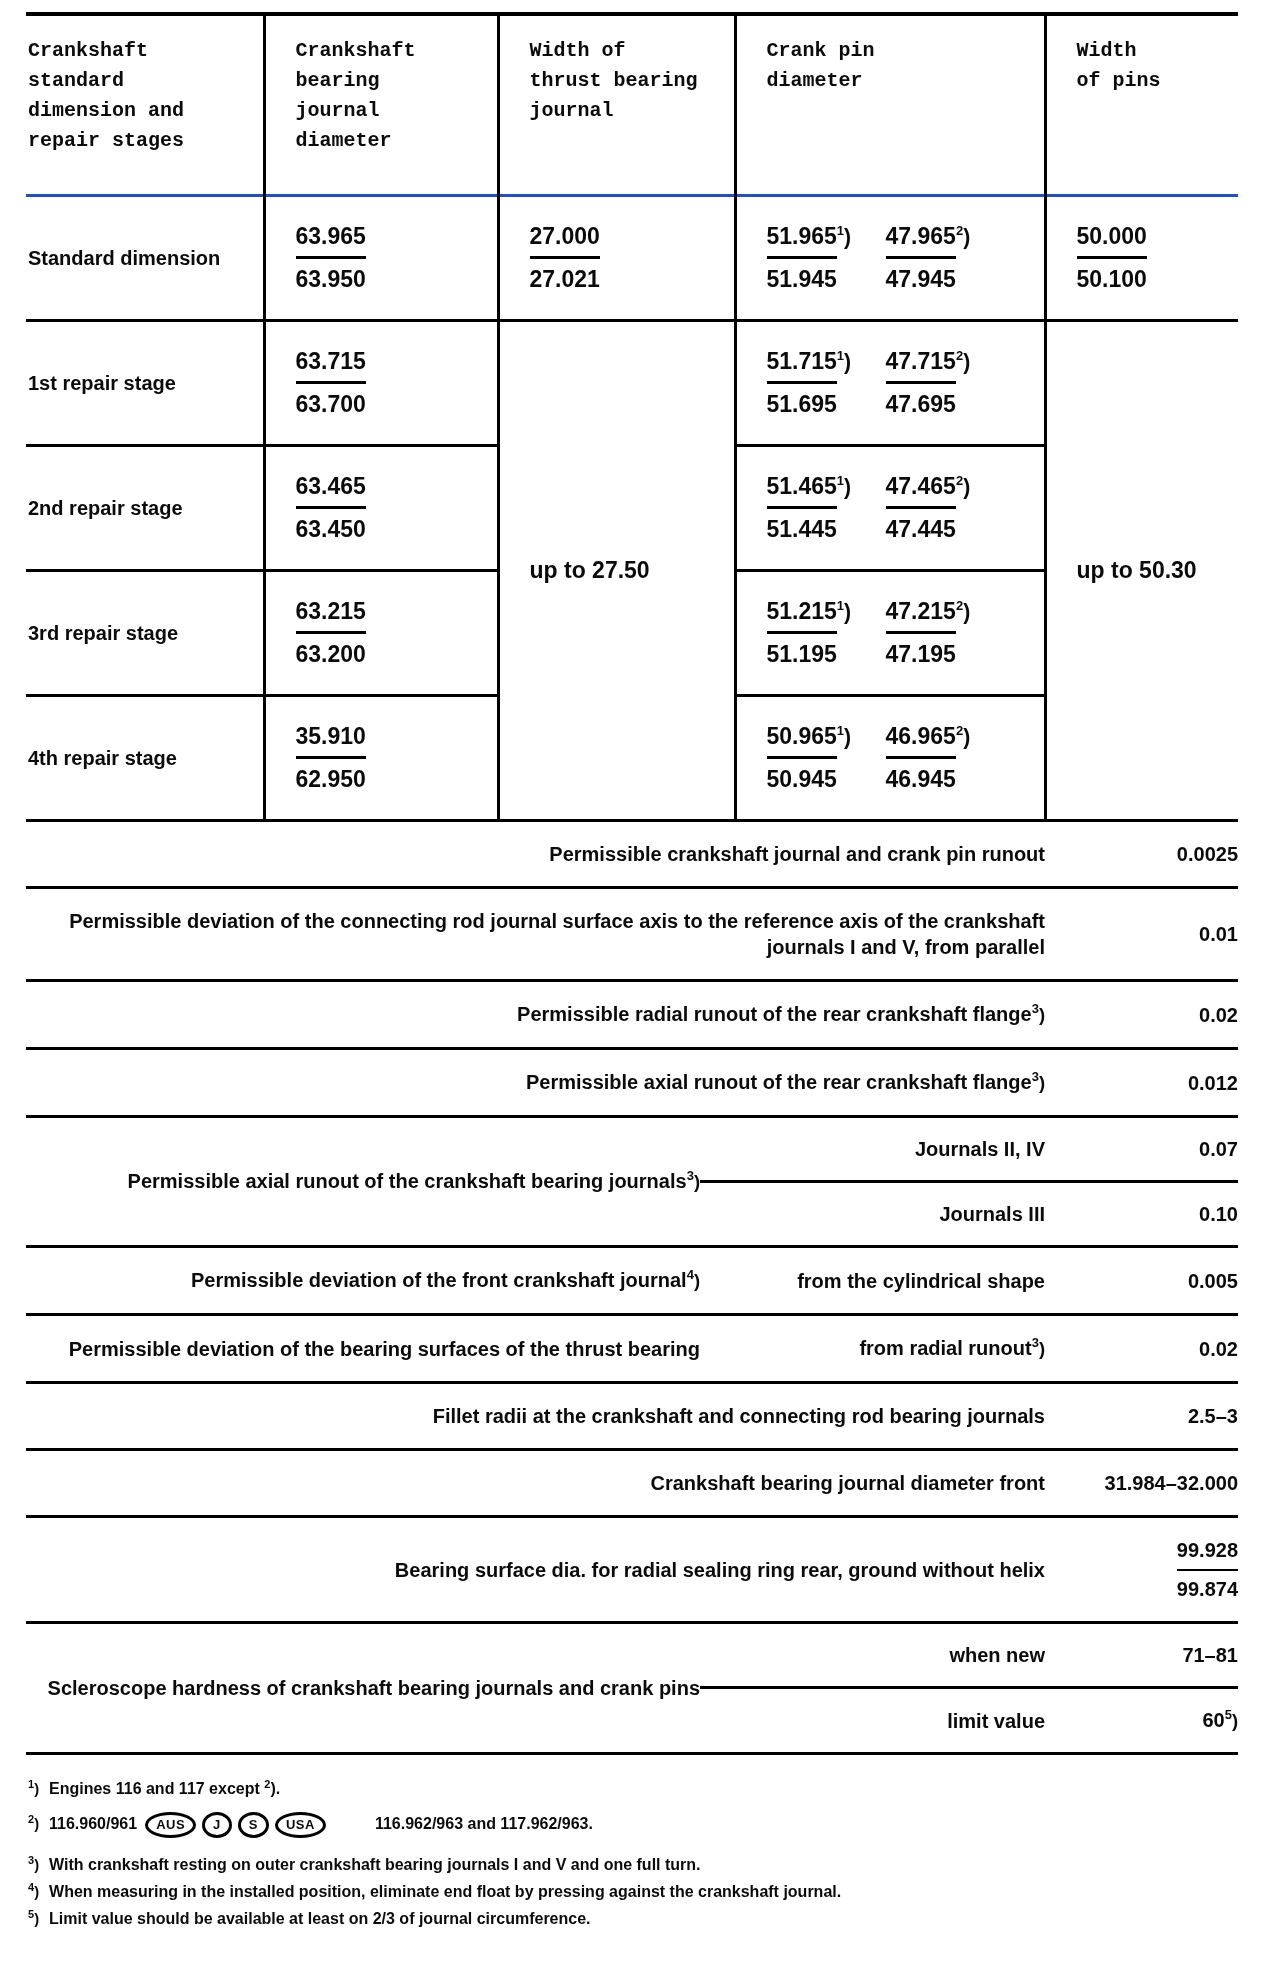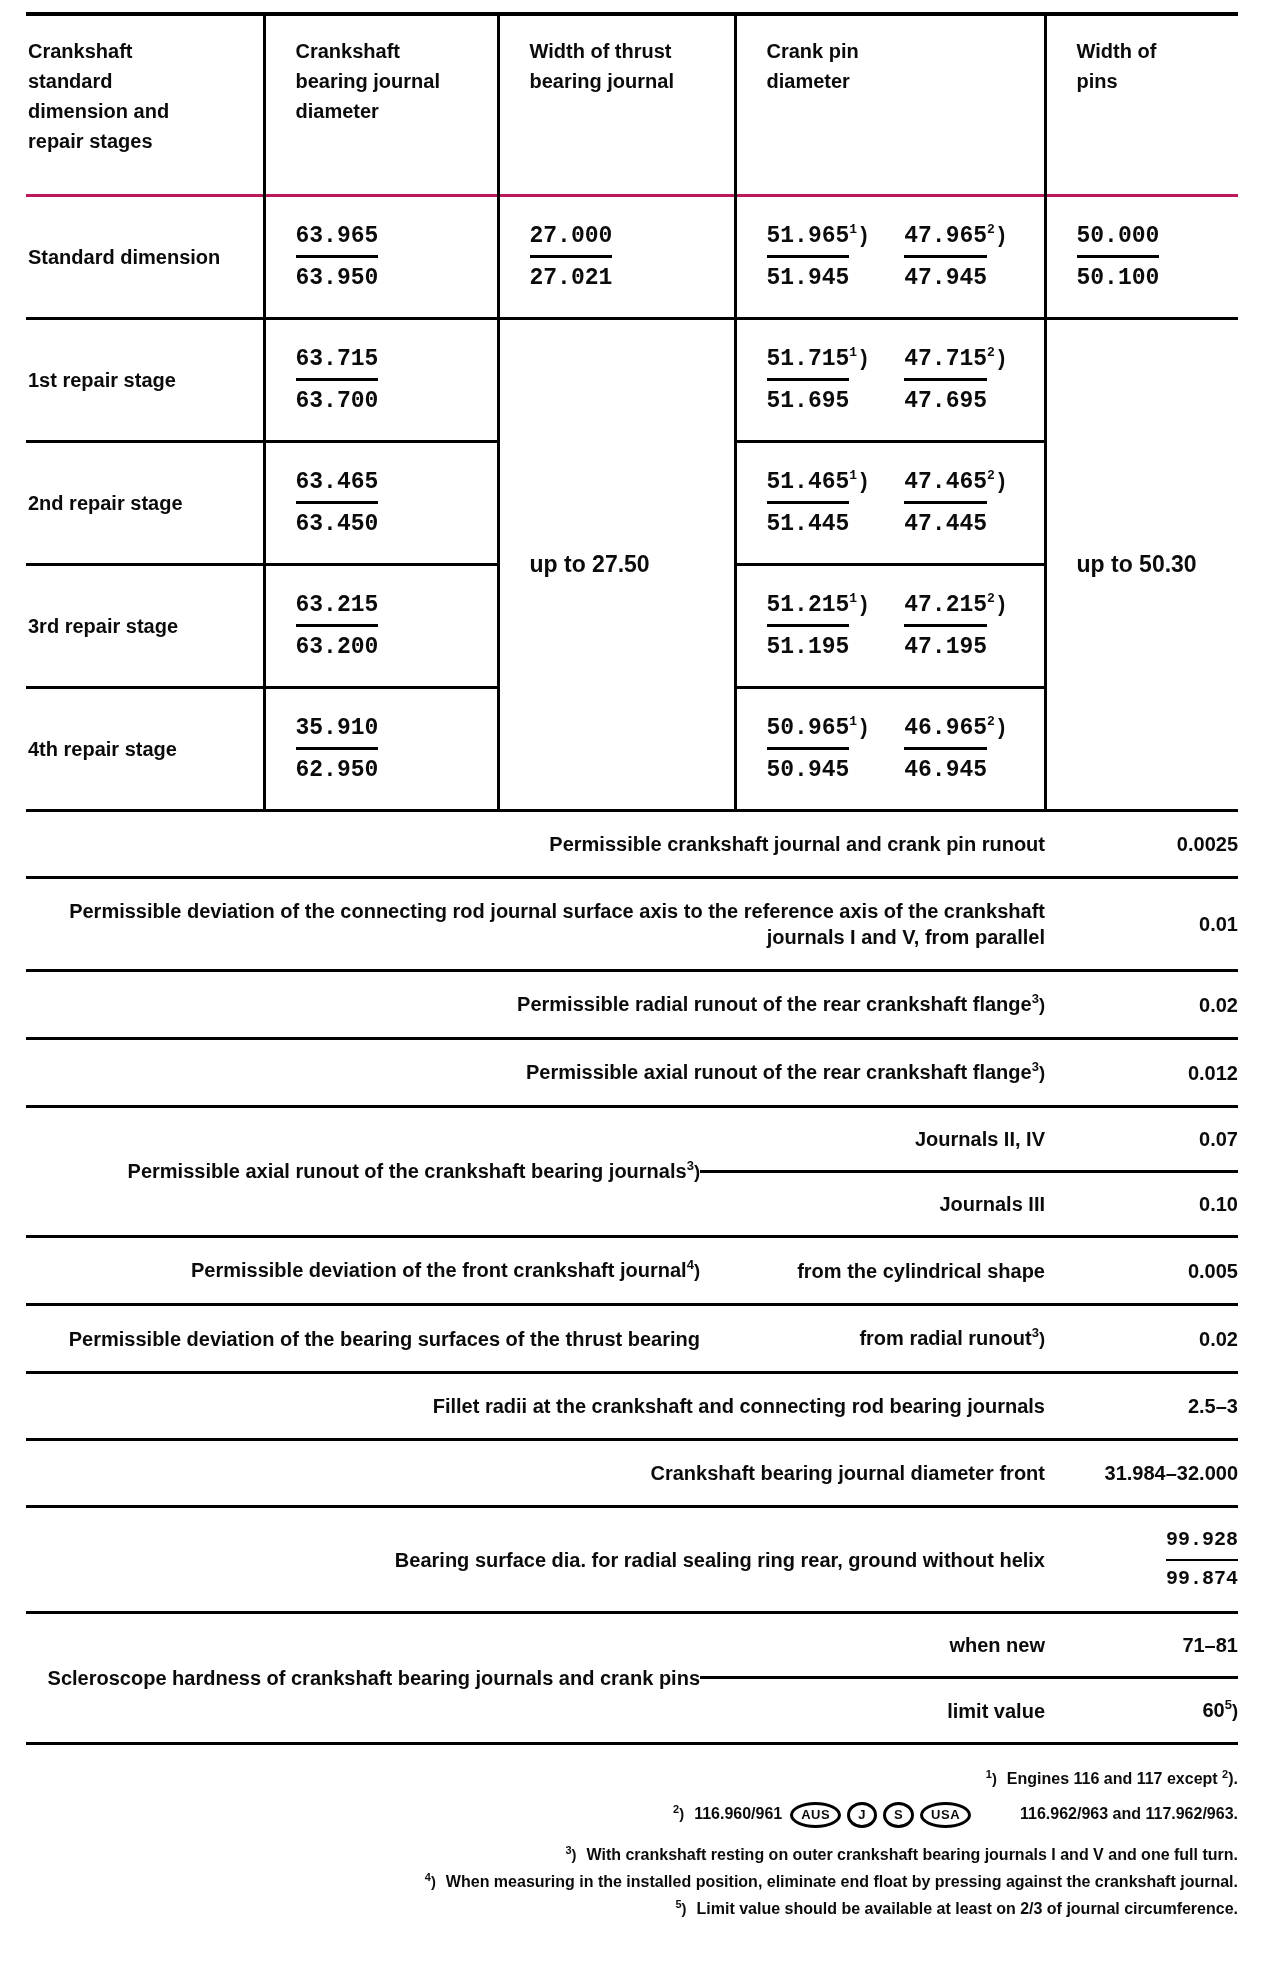--- a/index.html
+++ b/index.html
@@ -16,28 +16,28 @@
   table.grid th,table.grid td{text-align:left;}
   table.grid th{
     vertical-align:top;font-size:20px;line-height:30px;font-weight:bold;
     padding:20px 8px 38px 30px;
   }
   table.grid th.c1{padding-left:2px;}
   table.grid th .hw{display:block;}
   .mw190{max-width:190px;}.mw170{max-width:170px;}.mw120{max-width:120px;}.mw90{max-width:90px;}
   table.grid td{vertical-align:middle;font-size:23px;padding:26px 6px 26px 30px;}
   table.grid td.lbl{font-size:20px;padding-left:2px;}
-  table.grid thead tr{border-bottom:3px solid #be185d;}
+  table.grid thead tr{border-bottom:3px solid #1d4ed8;font-family:Liberation Mono, monospace;}
   table.grid tbody tr{border-top:3px solid #000;}
   table.grid th+th,table.grid td+td{border-left:3px solid #000;}
   td.pins .frac{margin-right:28px;}
   td.merged{font-size:21px;}
 
   
-  .frac{display:inline-block;vertical-align:middle;font-family:Liberation Mono, monospace;}
+  .frac{display:inline-block;vertical-align:middle;}
   .frac .t{display:block;white-space:nowrap;}
   .frac .t .n{display:inline-block;border-bottom:3px solid #000;padding-bottom:6px;}
   .frac .b{display:block;margin-top:7px;}
   sup{font-size:13px;vertical-align:super;line-height:0;}
   .pr{font-size:0.92em;}
 
   
   .specs{width:1212px;border-bottom:3px solid #000;text-align:right;}
   .spec{display:grid;grid-template-columns:674px 345px 1fr;align-items:center;
         padding:19px 0;border-top:3px solid #000;font-size:20px;line-height:26px;}
@@ -49,21 +49,21 @@
   .subwrap{display:block;}
   .sub{display:grid;grid-template-columns:345px 1fr;align-items:center;padding:18px 0;}
   .sub + .sub{border-top:3px solid #000;}
   .value{white-space:nowrap;}
   .spec .frac{font-size:20px;}
   .spec .frac .t .n{border-bottom-width:2.5px;}
   .spec .frac .b{margin-top:5px;}
 
   
   .footnotes{margin-top:22px;font-size:16px;line-height:24px;width:1212px;}
-  .fn{margin:0 0 3px 2px;text-align:right;}
+  .fn{margin:0 0 3px 2px;}
   .fn.sp1{margin-bottom:11px;}
   .fn.sp2{margin-bottom:15px;}
   .fn sup{font-size:11px;}
   .fn .fntext{margin-left:10px;}
   .badge{
     display:inline-block;border:3px solid #000;border-radius:50%;
     font-size:13px;line-height:14px;padding:3px 8px;margin:0 3px;
     vertical-align:middle;letter-spacing:0.5px;
   }
   .badge.first{margin-left:8px;}

